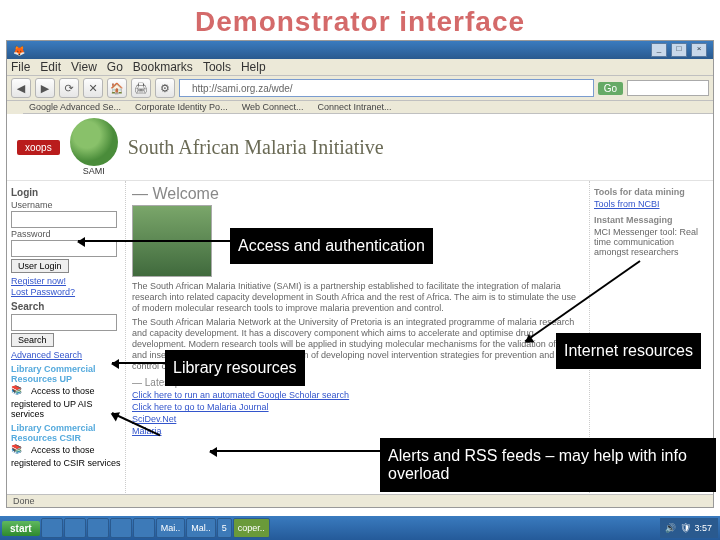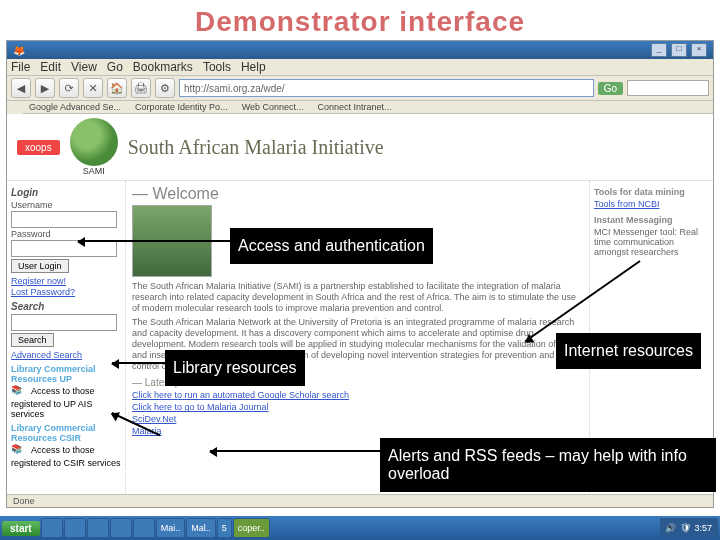--- a/index.html
+++ b/index.html
@@ -7,34 +7,34 @@
   .slide-title{font-size:28px;color:#d46a6a;font-weight:700;text-align:center;padding:6px 0 2px 0;letter-spacing:1px;}
   
   .ff{border:1px solid #999;margin:0 6px;background:#ece9d8;}
   .ff-title{background:linear-gradient(#3a7bbf,#2a5a8f);color:#fff;font-size:10px;padding:2px 6px;display:flex;align-items:center;gap:4px;}
   .ff-title .spacer{flex:1;}
   .winbtn{width:14px;height:12px;background:#c8d8ea;border:1px solid #5a7aa0;font-size:8px;text-align:center;line-height:10px;color:#234;}
   .menubar{background:#ece9d8;font-size:12px;padding:1px 4px;display:flex;gap:10px;border-bottom:1px solid #c0c0c0;}
   .menubar span{color:#333;}
   .toolbar{background:#ece9d8;padding:2px 4px;display:flex;align-items:center;gap:4px;border-bottom:1px solid #c0c0c0;}
   .tbtn{width:18px;height:18px;border:1px solid #b5b5b5;border-radius:3px;background:linear-gradient(#fdfdfd,#e6e6e6);display:flex;align-items:center;justify-content:center;font-size:11px;color:#555;}
-  .url{flex:1;background:#fff;border:1px solid #7a9ccf;height:16px;font-size:10px;padding:0 4px;display:flex;align-items:center;color:#666;}
+  .url{flex:1;background:#fff;border:1px solid #7a9ccf;height:16px;font-size:10px;padding:0 12px;display:flex;align-items:center;color:#666;}
   .linkbar{background:#ece9d8;font-size:9px;padding:1px 6px;border-bottom:1px solid #c0c0c0;color:#444;display:flex;gap:14px;margin-left:16px;}
   .searchbar{background:#ece9d8;font-size:9px;padding:1px 6px;border-bottom:1px solid #c0c0c0;color:#444;display:flex;gap:6px;align-items:center;}
   .sb-input{background:#fff;border:1px solid #aaa;height:14px;width:120px;}
   
   .page{background:#fff;height:380px;overflow:hidden;position:relative;}
   .banner{display:flex;align-items:center;gap:10px;padding:4px 10px;border-bottom:1px solid #e2e2e2;}
-  .xoops{background:#ef4444;color:#fff;font-size:10px;padding:2px 8px;border-radius:2px;}
+  .xoops{background:#b91c1c;color:#fff;font-size:10px;padding:2px 8px;border-radius:2px;}
   .sami-logo{width:48px;height:48px;background:radial-gradient(circle at 35% 35%,#89c16a 30%,#4a8c3a 60%);border-radius:50%;position:relative;}
   .sami-label{font-size:9px;text-align:center;color:#333;}
   .banner-title{font-family:Georgia,serif;font-size:20px;color:#6a6a55;}
   .cols{display:flex;height:100%;}
   .left{width:110px;padding:4px 4px;border-right:1px dotted #ccc;font-size:9px;}
-  .left h4{color:#555;font-size:10px;margin:2px 0;font-weight:bold;font-style:italic;}
+  .left h4{color:#555;font-size:10px;margin:2px 0;font-weight:bold;}
   .left label{display:block;color:#555;margin:1px 0;}
   .left input[type=text],.left input[type=password]{width:100px;border:1px solid #999;height:13px;font-size:9px;}
   .left .btn{border:1px solid #888;background:#efefef;font-size:9px;padding:1px 6px;margin:2px 0;display:inline-block;}
   .left a{color:#3355cc;text-decoration:underline;display:block;margin:1px 0;}
   .aside-block{margin-top:4px;}
   .lib-head{color:#55aadd;font-weight:bold;font-size:9px;margin:3px 0 1px 0;}
   .lib-ico{width:18px;height:14px;display:inline-block;vertical-align:middle;}
   .mid{flex:1;padding:4px 6px;position:relative;}
   .welcome{color:#888;font-size:16px;margin:0 0 2px 0;}
   .welcome-row{display:flex;gap:6px;}

